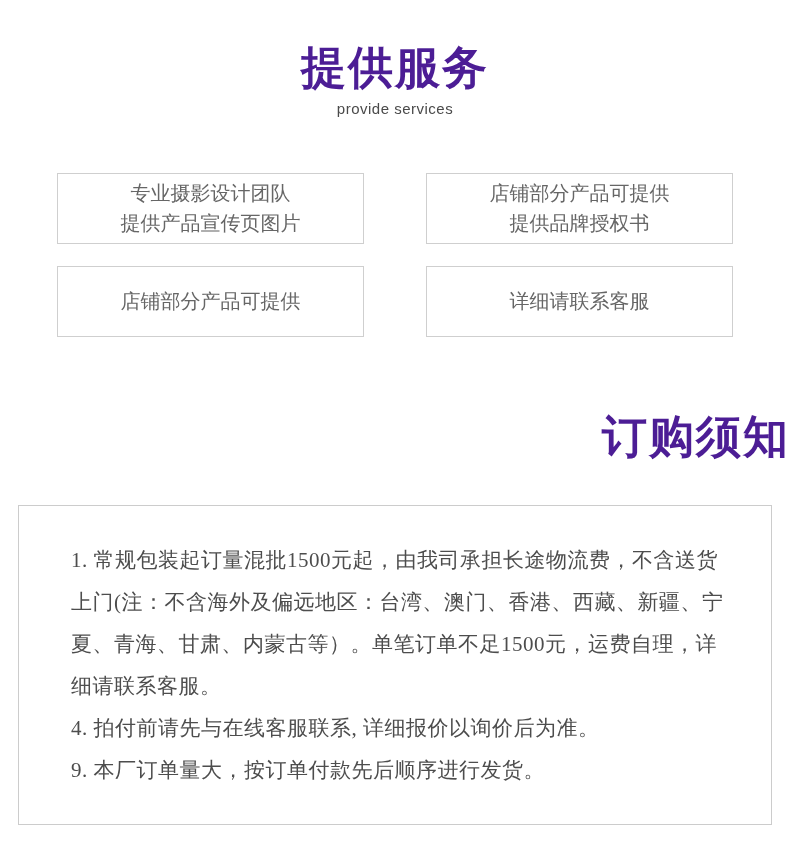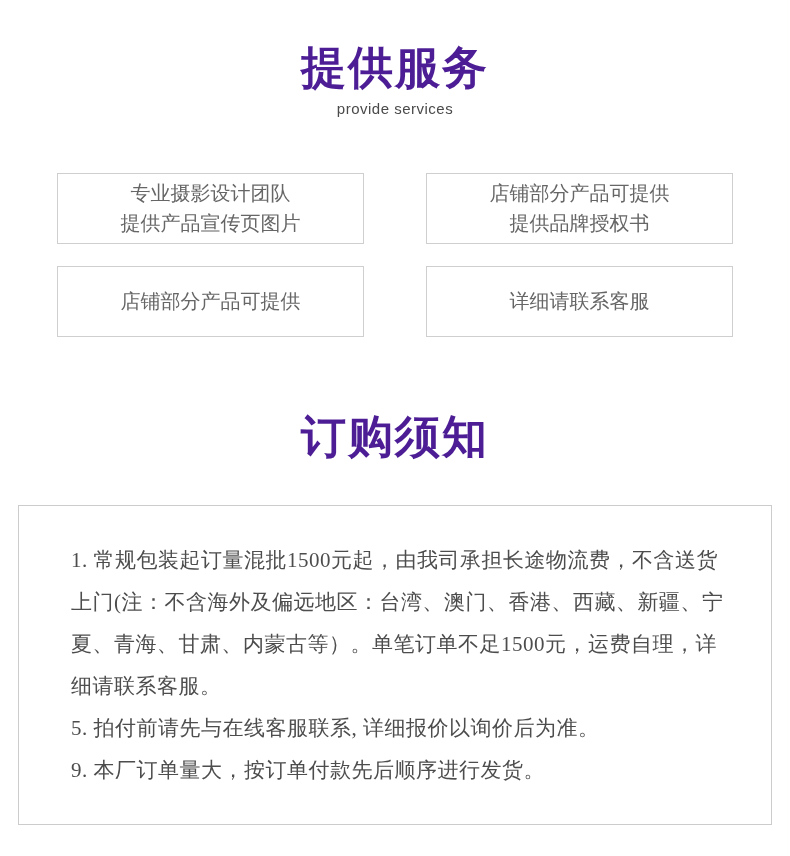--- a/index.html
+++ b/index.html
@@ -21,20 +21,21 @@
     font-weight: bold;
     color: #4c1d95;
     letter-spacing: 2px;
     line-height: 1.15;
   }
   .section-title.first {
     margin-top: 42px;
   }
   .section-title.second {
     margin-top: 74px;
+    text-align: right;
   }
   .section-subtitle {
     margin-top: 6px;
     font-size: 15px;
     color: #4a4a4a;
     letter-spacing: 0.5px;
   }
   .services-grid {
     width: 676px;
     margin: 56px auto 0 auto;
@@ -103,16 +104,16 @@
   </div>
 </div>
 
 <div>
   <div class="section-header">
     <div class="section-title second">订购须知</div>
   </div>
 
   <div class="notes-box">
     <p>1. 常规包装起订量混批1500元起，由我司承担长途物流费，不含送货上门(注：不含海外及偏远地区：台湾、澳门、香港、西藏、新疆、宁夏、青海、甘肃、内蒙古等）。单笔订单不足1500元，运费自理，详细请联系客服。</p>
-    <p>5. 拍付前请先与在线客服联系, 详细报价以询价后为准。</p>
+    <p>4. 拍付前请先与在线客服联系, 详细报价以询价后为准。</p>
     <p>9. 本厂订单量大，按订单付款先后顺序进行发货。</p>
   </div>
 </div>
 
 </body></html>

